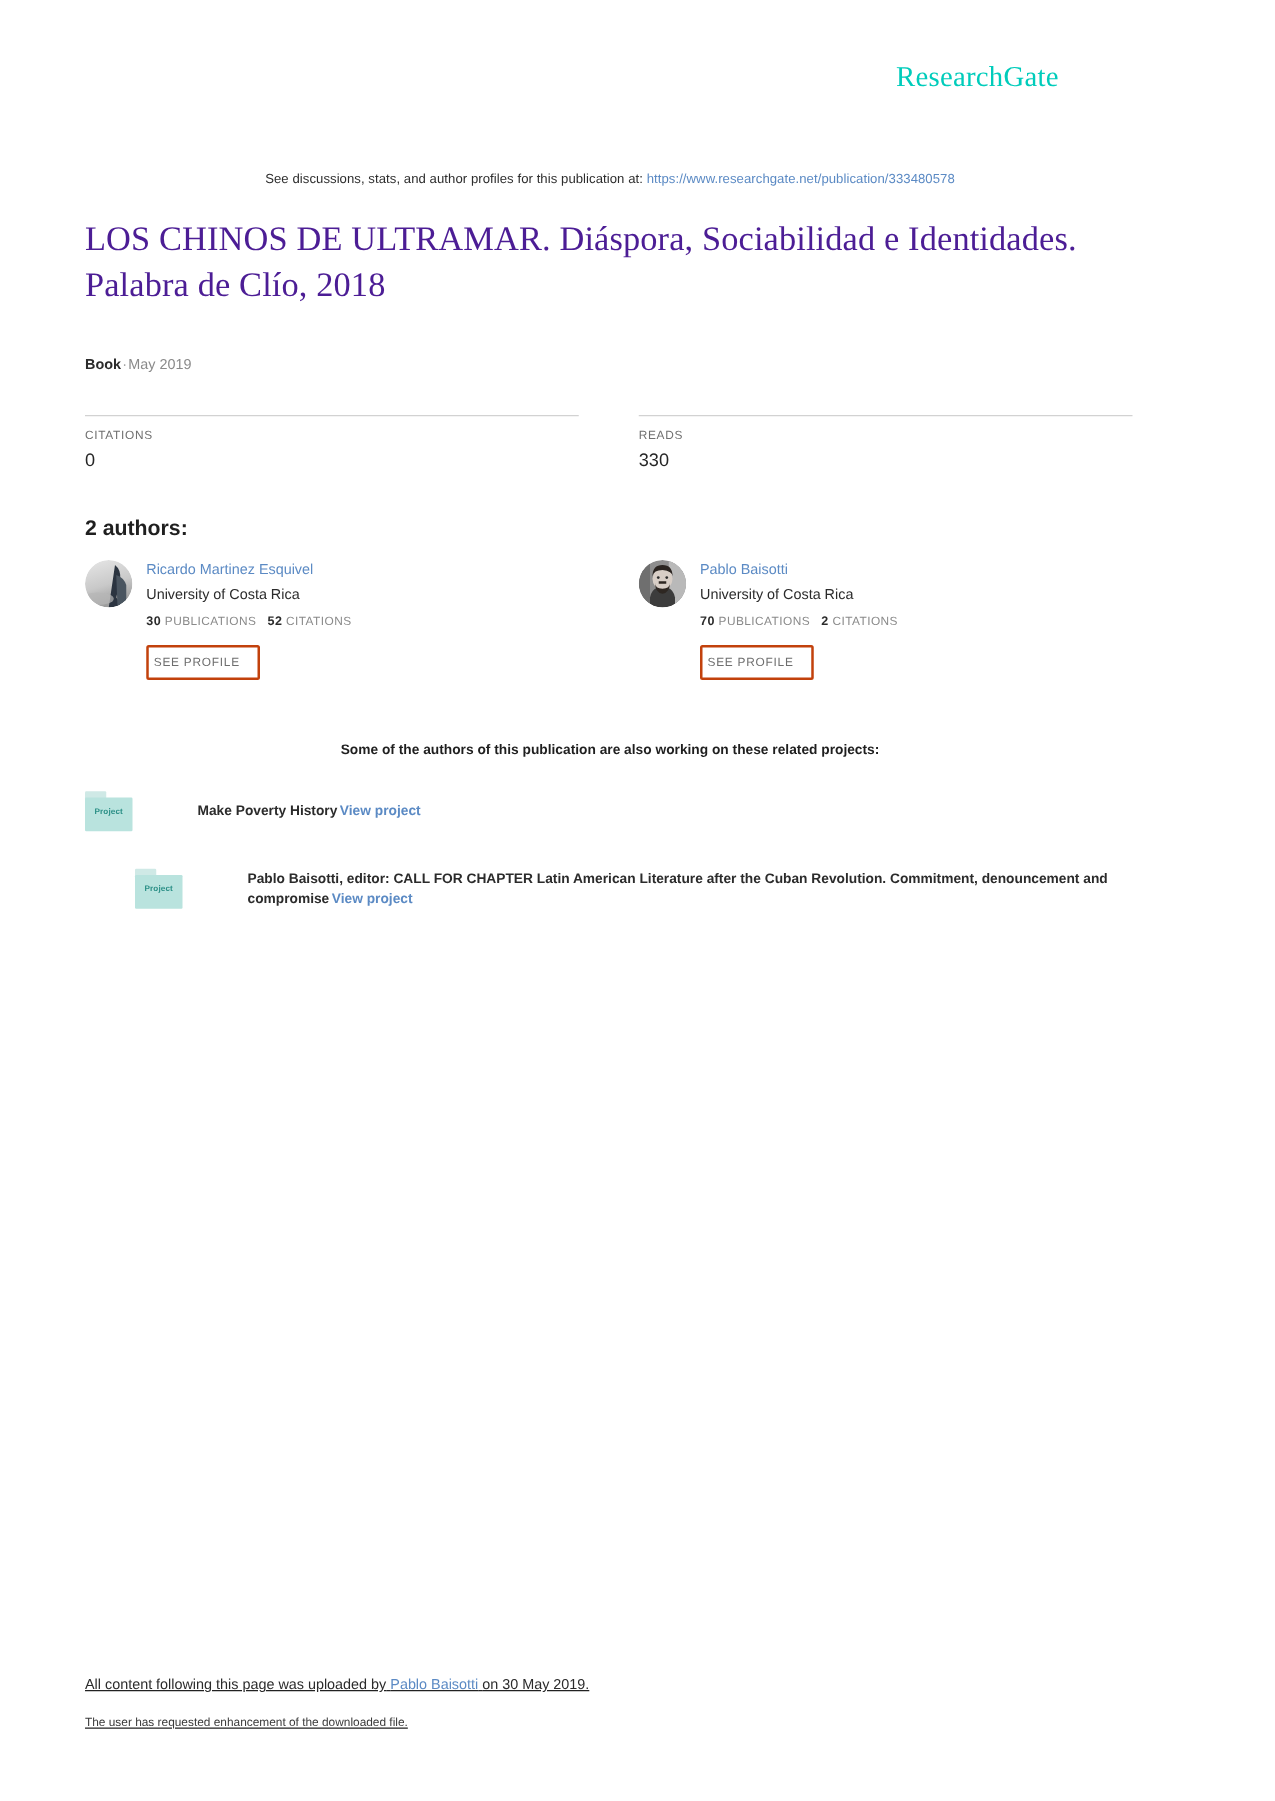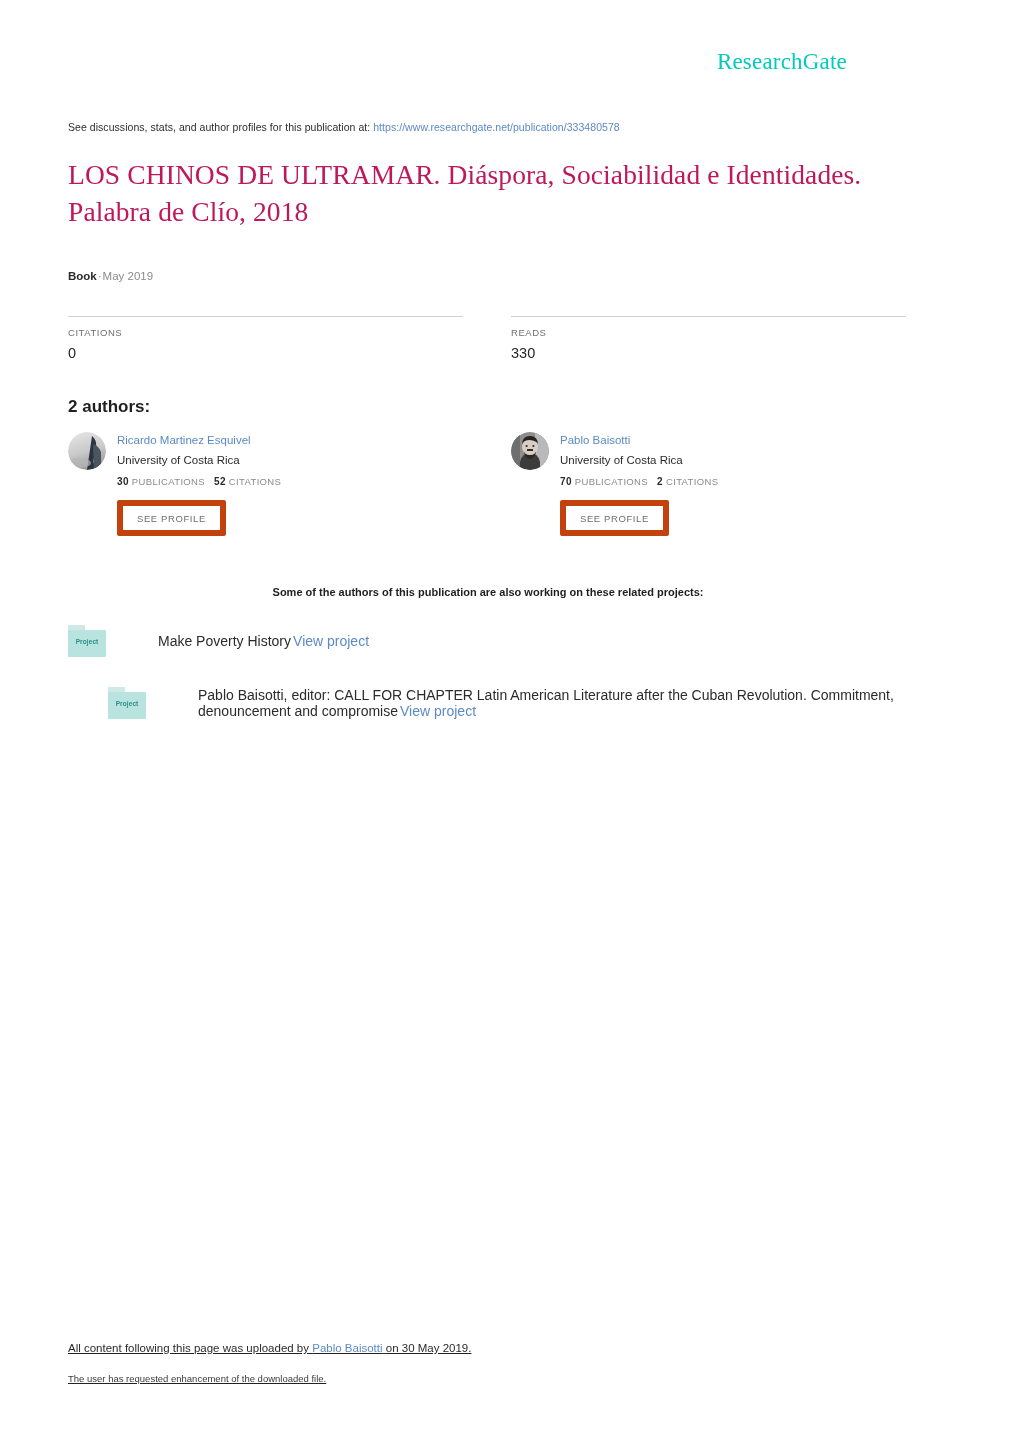--- a/index.html
+++ b/index.html
@@ -42,35 +42,36 @@
     left: 68px;
     top: 120px;
     width: 840px;
   }
 
   .discussion-line {
     font-size: 10.5px;
     color: #2d2d2d;
     letter-spacing: 0.05px;
     line-height: 14px;
-    margin: 0;
+    margin: 16px;
     white-space: nowrap;
+    text-align: center;
   }
   .discussion-line a,
   .link {
     color: #5b8ac4;
     text-decoration: none;
   }
 
   .pub-title {
     font-family: "Liberation Serif", serif;
     font-size: 27.5px;
     font-weight: normal;
     line-height: 37px;
-    color: #be185d;
+    color: #4c1d95;
     margin: 22px 0 0 0;
     letter-spacing: 0.1px;
     max-width: 890px;
   }
 
   .pub-type {
     margin-top: 39px;
     font-size: 11.5px;
     color: #8a8a8a;
     line-height: 15px;
@@ -169,23 +170,23 @@
   .author-stats b {
     color: #2b2b2b;
     font-weight: bold;
     font-size: 10px;
   }
   .author-stats .gap { display: inline-block; width: 6px; }
 
   .see-profile {
     margin-top: 12px;
     display: inline-block;
-    border: 6px solid #c2410c;
+    border: 2px solid #c2410c;
     border-radius: 2px;
-    padding: 7px 14px 6px 14px;
+    padding: 7px 14px 6px 4px;
     font-size: 9.5px;
     letter-spacing: 0.6px;
     color: #6e6e6e;
     background: #ffffff;
     line-height: 11px;
     text-transform: uppercase;
     cursor: pointer;
   }
 
   
@@ -236,23 +237,24 @@
     top: 13px;
     width: 38px;
     text-align: center;
     font-size: 6.5px;
     font-weight: bold;
     color: #2a8f86;
     letter-spacing: 0.1px;
     line-height: 8px;
   }
   .project-text {
-    font-size: 14px;
+    font-size: 11px;
     color: #2b2b2b;
     line-height: 16px;
+    font-weight: bold;
   }
   .project-text .link { margin-left: 2px; }
 
   
   .footer {
     position: absolute;
     left: 68px;
     top: 1340px;
     width: 860px;
     text-decoration: underline;

